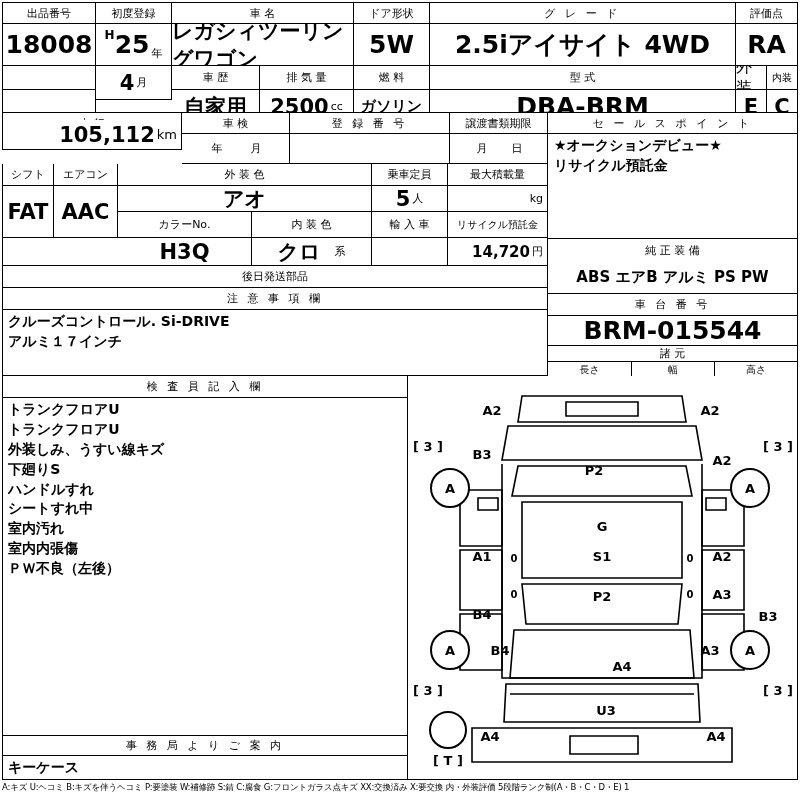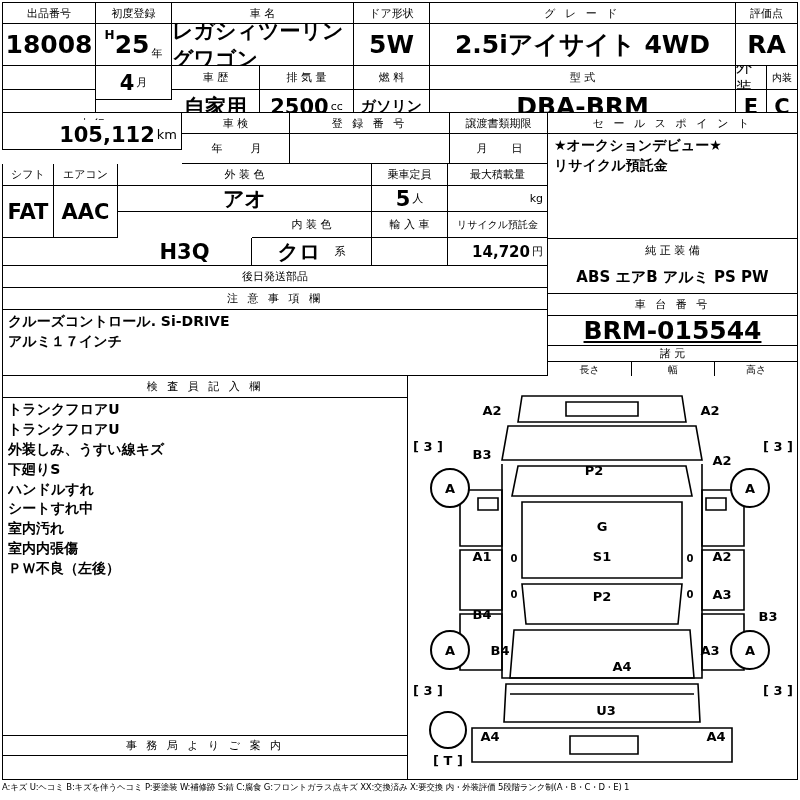--- a/index.html
+++ b/index.html
@@ -166,20 +166,21 @@
   <div class="cell val-lg" style="left:54px;top:186px;width:64px;height:52px;border-top:none;border-left:none;">AAC</div>
   <div class="cell val-lg" style="left:118px;top:186px;width:254px;height:26px;border-top:none;border-left:none;">アオ</div>
   <div class="cell" style="left:372px;top:186px;width:76px;height:26px;border-top:none;border-left:none;">
     <span class="val-lg">5</span>
     <span class="unit">人</span>
   </div>
   <div class="cell right" style="left:448px;top:186px;width:100px;height:26px;border-top:none;border-left:none;">
     <span class="unit">kg</span>
   </div>
 
+  <div class="cell lbl" style="left:118px;top:212px;width:134px;height:26px;border-top:none;border-left:none;">カラーNo.</div>
   <div class="cell lbl" style="left:252px;top:212px;width:120px;height:26px;border-top:none;border-left:none;">内 装 色</div>
   <div class="cell lbl" style="left:372px;top:212px;width:76px;height:26px;border-top:none;border-left:none;">輸 入 車</div>
   <div class="cell lbl" style="left:448px;top:212px;width:100px;height:26px;border-top:none;border-left:none;font-size:10px;">リサイクル預託金</div>
 
   <div class="cell val-lg" style="left:2px;top:238px;width:116px;height:28px;border-top:none;border-right:none;"></div>
   <div class="cell val-lg" style="left:118px;top:238px;width:134px;height:28px;border-top:none;border-left:none;">H3Q</div>
   <div class="cell" style="left:252px;top:238px;width:120px;height:28px;border-top:none;border-left:none;">
     <span class="val-lg">クロ</span>
     <span class="unit" style="margin-left:14px;">系</span>
   </div>
@@ -194,21 +195,21 @@
   <div class="cell val-md" style="left:548px;top:262px;width:250px;height:32px;border-top:none;border-left:none;">ABS エアB アルミ PS PW</div>
 
   <div class="cell lbl-sp" style="left:2px;top:288px;width:546px;height:22px;border-top:none;">注 意 事 項 欄</div>
   <div class="cell" style="left:2px;top:310px;width:546px;height:66px;border-top:none;"></div>
   <div class="txtblock" style="left:8px;top:312px;width:538px;height:62px;">
     <div class="txtline">クルーズコントロール. Si-DRIVE</div>
     <div class="txtline">アルミ１７インチ</div>
   </div>
 
   <div class="cell lbl-sp" style="left:548px;top:294px;width:250px;height:22px;border-top:none;border-left:none;">車 台 番 号</div>
-  <div class="cell val-xl" style="left:548px;top:316px;width:250px;height:30px;border-top:none;border-left:none;text-decoration:underline;">BRM-015544</div>
+  <div class="cell val-xl" style="left:548px;top:316px;width:250px;height:30px;border-top:none;border-left:none;">BRM-015544</div>
   <div class="cell lbl" style="left:548px;top:346px;width:250px;height:16px;border-top:none;border-left:none;">諸 元</div>
   <div class="cell lbl" style="left:548px;top:362px;width:84px;height:16px;border-top:none;border-left:none;font-size:10px;">長さ</div>
   <div class="cell lbl" style="left:632px;top:362px;width:83px;height:16px;border-top:none;border-left:none;font-size:10px;">幅</div>
   <div class="cell lbl" style="left:715px;top:362px;width:83px;height:16px;border-top:none;border-left:none;font-size:10px;">高さ</div>
 
   <div class="cell lbl-sp" style="left:2px;top:376px;width:406px;height:22px;border-top:none;">検 査 員 記 入 欄</div>
   <div class="cell" style="left:2px;top:398px;width:406px;height:338px;border-top:none;"></div>
   <div class="txtblock" style="left:8px;top:400px;width:398px;height:330px;">
     <div class="txtline">トランクフロアU</div>
     <div class="txtline">トランクフロアU</div>
@@ -216,20 +217,23 @@
     <div class="txtline">下廻りS</div>
     <div class="txtline">ハンドルすれ</div>
     <div class="txtline">シートすれ中</div>
     <div class="txtline">室内汚れ</div>
     <div class="txtline">室内内張傷</div>
     <div class="txtline">ＰＷ不良（左後）</div>
   </div>
 
   <div class="cell lbl-sp" style="left:2px;top:736px;width:406px;height:20px;border-top:none;">事 務 局 よ り ご 案 内</div>
   <div class="cell" style="left:2px;top:756px;width:406px;height:24px;border-top:none;"></div>
+  <div class="txtblock" style="left:8px;top:758px;width:398px;height:22px;">
+    <div class="txtline">キーケース</div>
+  </div>
 
   <div class="cell" style="left:408px;top:376px;width:390px;height:404px;border-top:none;border-left:none;"></div>
 
   <div class="diag">
     <svg class="dsvg" width="388" height="392" viewBox="0 0 388 392">
       <g fill="none" stroke="#000" stroke-width="1.6">
 
         <path d="M112 18 L272 18 L276 44 L108 44 Z"></path>
 
         <path d="M98 48 L286 48 L292 82 L92 82 Z"></path>

